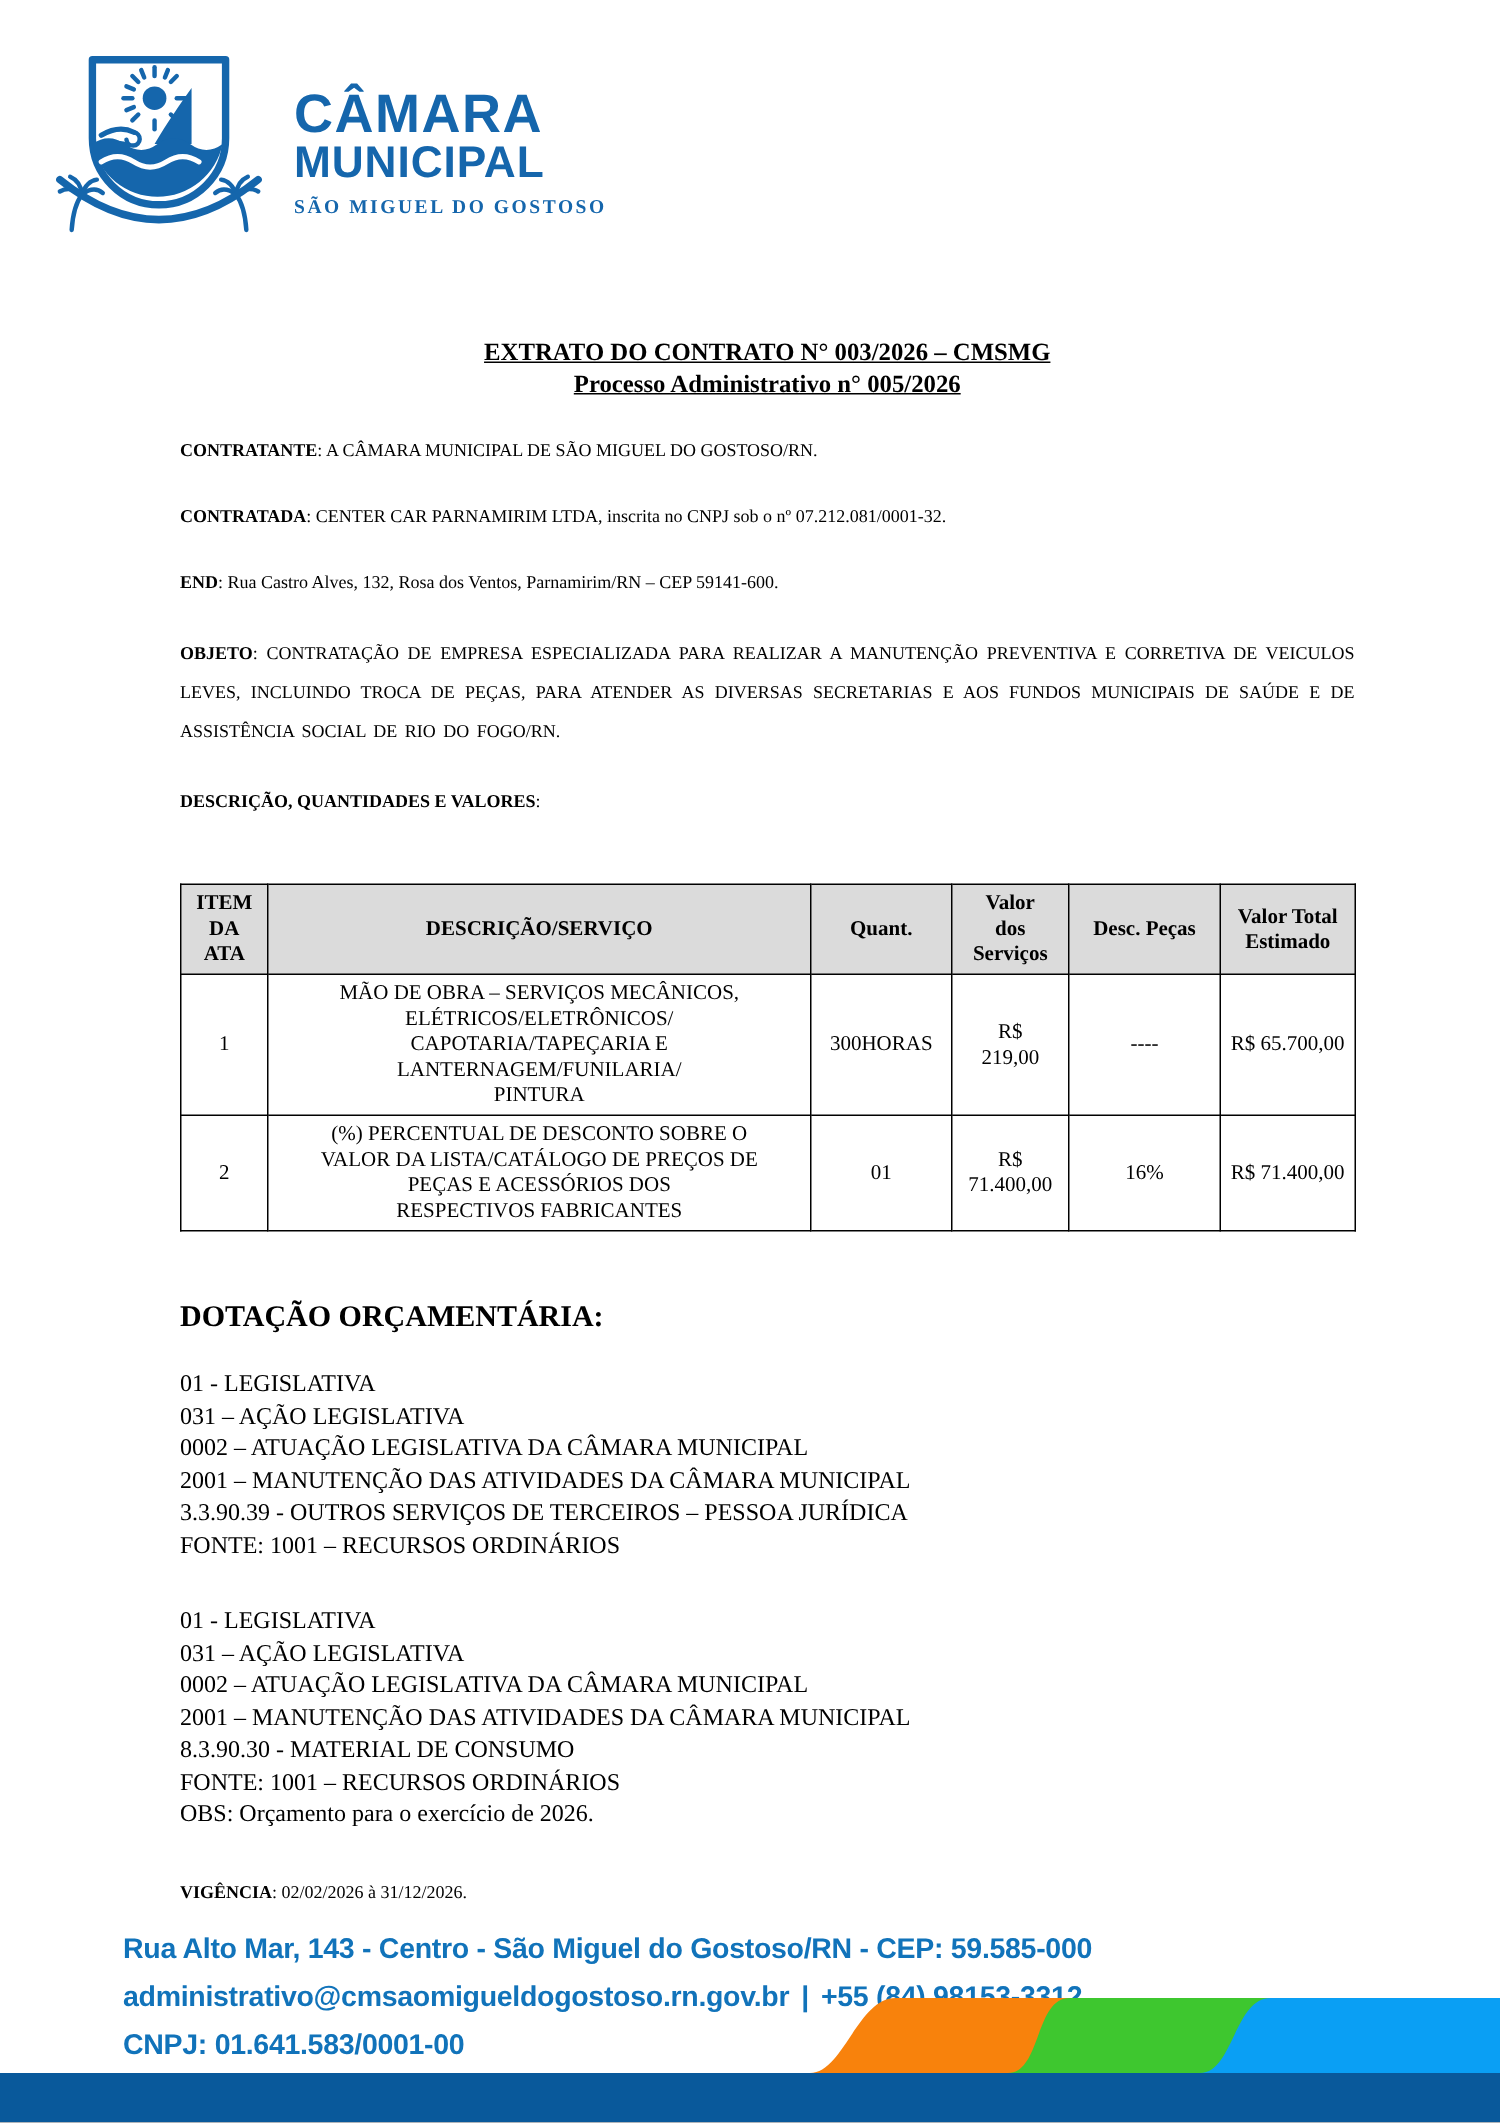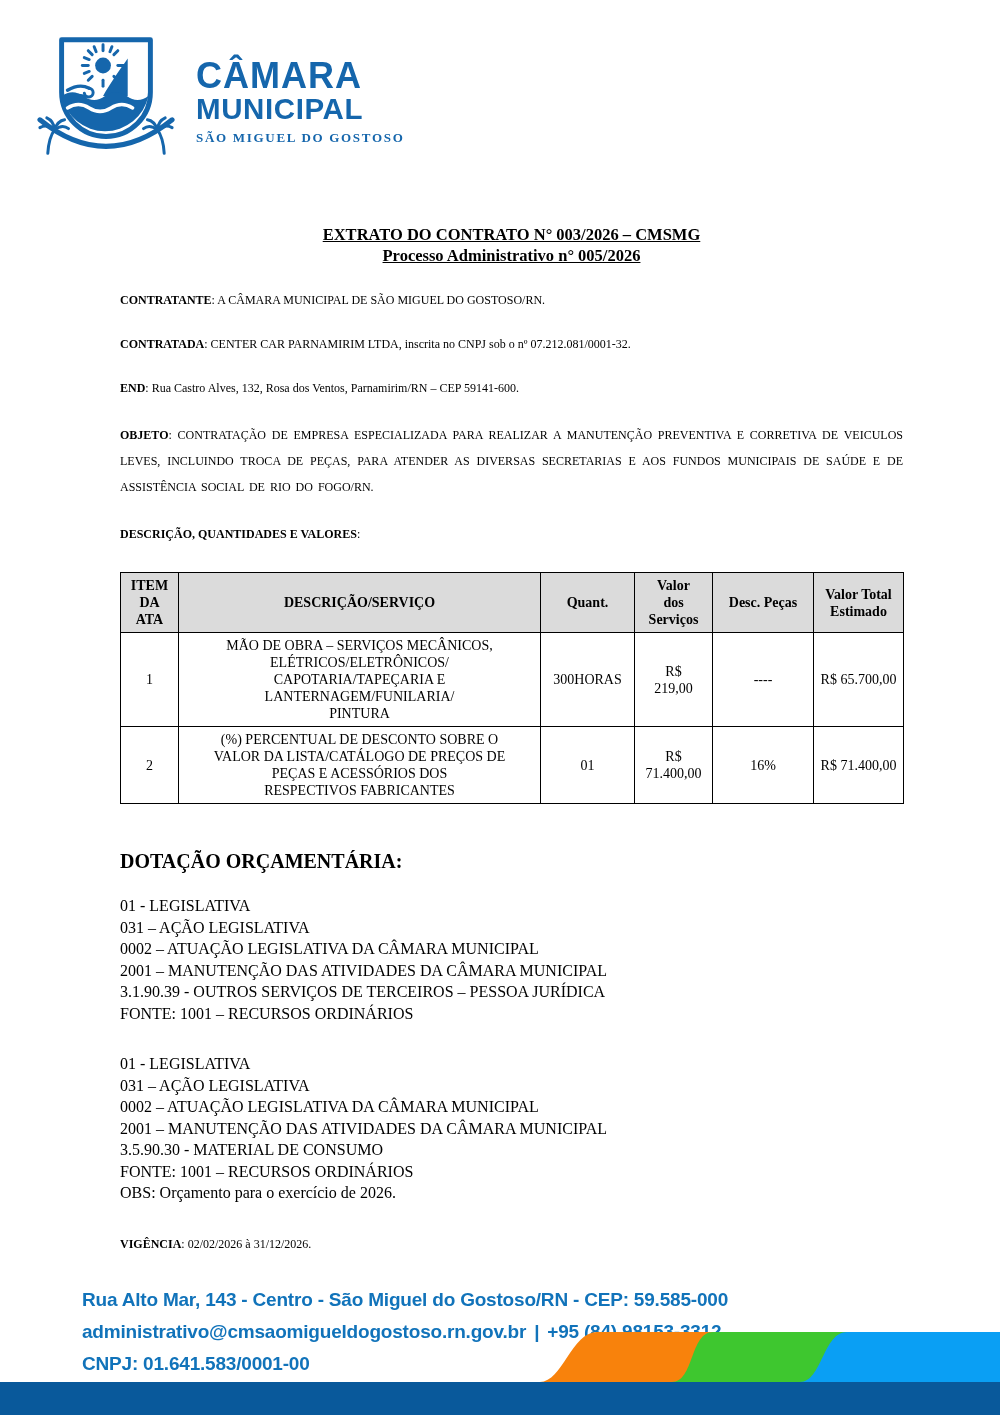--- a/index.html
+++ b/index.html
@@ -21,21 +21,21 @@
   .doc-title {
     text-align:center; font-weight:bold; font-size:16.5px; line-height:21px;
     text-decoration:underline;
   }
   .doc-title.first { margin-top:52px; }
   .para { font-size:12px; line-height:20px; margin-top:24px; }
   .para .lbl { font-weight:bold; }
   .para.objeto { text-align:justify; line-height:26px; word-spacing:2px; }
   
   table.quote {
-    width:100%; border-collapse:collapse; margin-top:28px;
+    width:100%; border-collapse:collapse; margin-top:45px;
     font-size:14px; table-layout:fixed;
   }
   .quote th, .quote td {
     border:1.5px solid #000; text-align:center; vertical-align:middle;
     white-space:pre-line; line-height:17px; padding:4px 3px;
   }
   .quote th { background:var(--table-header-bg,#DBDBDB); font-weight:bold; }
   
   .dotacao-heading { font-weight:bold; font-size:20px; margin-top:46px; }
   .dot-block { margin-top:22px; font-size:16px; line-height:21.5px; }
@@ -177,41 +177,41 @@
       </tbody>
     </table>
 
     <p class="dotacao-heading">DOTAÇÃO ORÇAMENTÁRIA:</p>
 
     <div class="dot-block">
       <div>01 - LEGISLATIVA</div>
       <div>031 – AÇÃO LEGISLATIVA</div>
       <div>0002 – ATUAÇÃO LEGISLATIVA DA CÂMARA MUNICIPAL</div>
       <div>2001 – MANUTENÇÃO DAS ATIVIDADES DA CÂMARA MUNICIPAL</div>
-      <div>3.1.90.39 - OUTROS SERVIÇOS DE TERCEIROS – PESSOA JURÍDICA</div>
+      <div>3.3.90.39 - OUTROS SERVIÇOS DE TERCEIROS – PESSOA JURÍDICA</div>
       <div>FONTE: 1001 – RECURSOS ORDINÁRIOS</div>
     </div>
 
     <div class="dot-block second">
       <div>01 - LEGISLATIVA</div>
       <div>031 – AÇÃO LEGISLATIVA</div>
       <div>0002 – ATUAÇÃO LEGISLATIVA DA CÂMARA MUNICIPAL</div>
       <div>2001 – MANUTENÇÃO DAS ATIVIDADES DA CÂMARA MUNICIPAL</div>
-      <div>3.5.90.30 - MATERIAL DE CONSUMO</div>
+      <div>8.3.90.30 - MATERIAL DE CONSUMO</div>
       <div>FONTE: 1001 – RECURSOS ORDINÁRIOS</div>
       <div>OBS: Orçamento para o exercício de 2026.</div>
     </div>
 
     <p class="para vigencia"><span class="lbl">VIGÊNCIA</span><span>: 02/02/2026 à 31/12/2026.</span></p>
 
   </main>
 
   <footer class="footer">
     <div>Rua Alto Mar, 143 - Centro - São Miguel do Gostoso/RN - CEP: 59.585-000</div>
-    <div><span>administrativo@cmsaomigueldogostoso.rn.gov.br</span><span class="sep">|</span><span>+95 (84) 98153-3312</span></div>
+    <div><span>administrativo@cmsaomigueldogostoso.rn.gov.br</span><span class="sep">|</span><span>+55 (84) 98153-3312</span></div>
     <div>CNPJ: 01.641.583/0001-00</div>
   </footer>
 
   <svg class="bottom-art" viewBox="0 0 1000 83" preserveAspectRatio="none">
     <rect x="0" y="50" width="1000" height="33" fill="#09599B"></rect>
     <path d="M540,50 C562,50 572,0 597,0 L800,0 L800,50 Z" fill="#F8820C"></path>
     <path d="M672,50 C694,50 690,0 713,0 L900,0 L900,50 Z" fill="#3EC72F"></path>
     <path d="M800,50 C822,50 823,0 847,0 L1000,0 L1000,50 Z" fill="#0A9FF4"></path>
   </svg>
 

